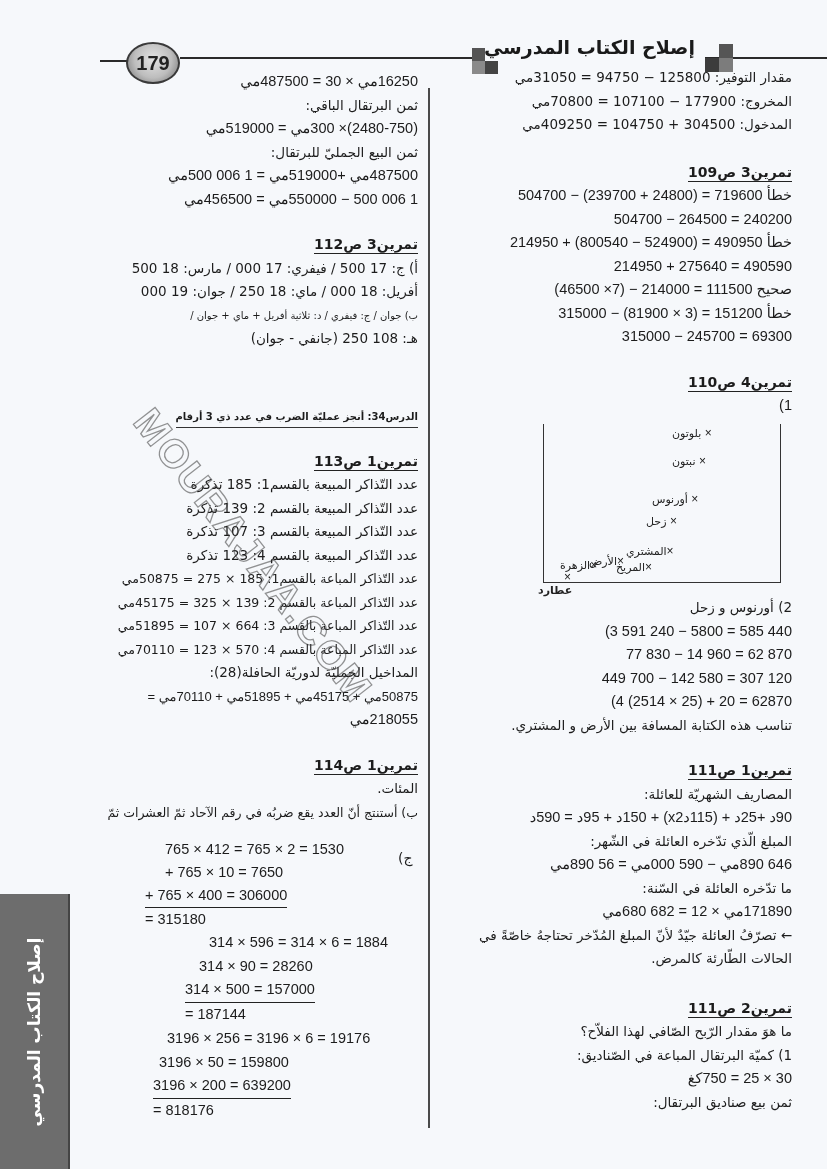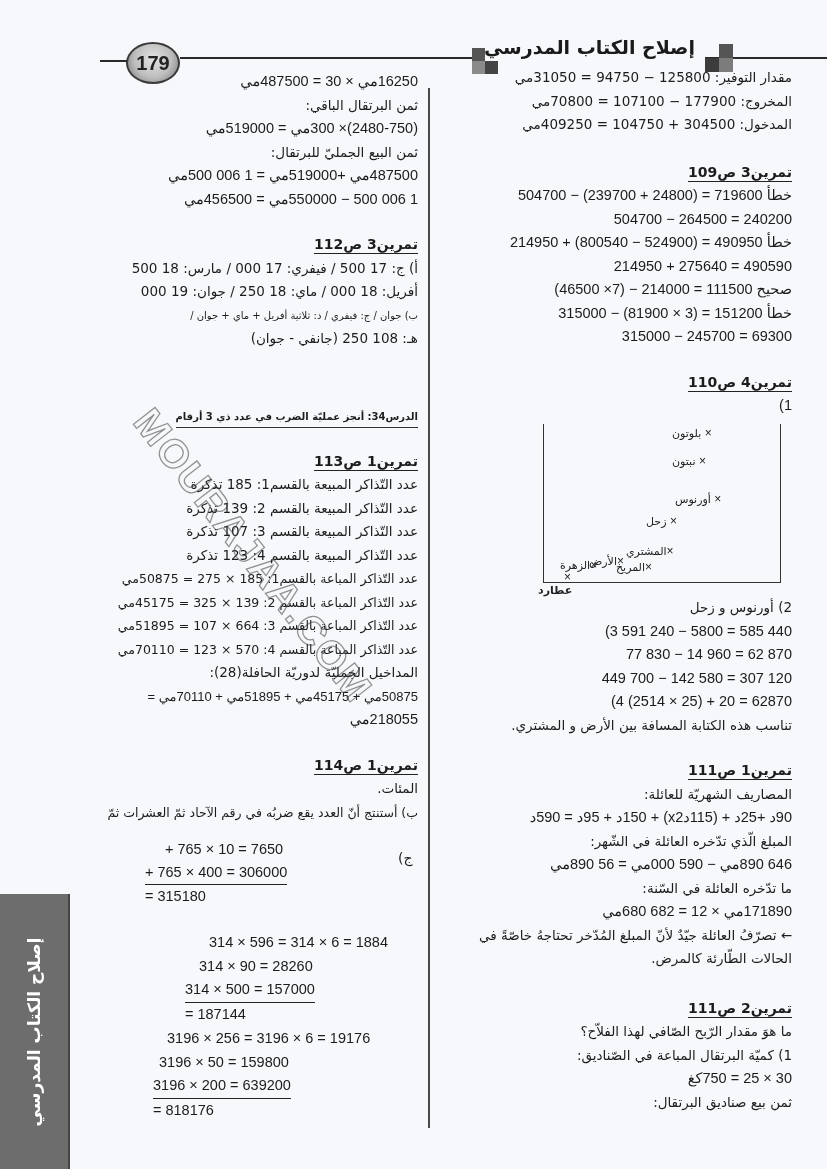--- a/index.html
+++ b/index.html
@@ -78,21 +78,21 @@
       <div class="ln num"><span class="ltr">315000 − 245700 = 69300</span></div>
     </div>
 
     <div class="h" style="margin-top:22px;"><span class="ul">تمرين4 ص110</span></div>
     <div class="ln num" style="direction:ltr;text-align:right;">(1</div>
   </div>
 
   <div class="chart">
     <div class="pt" style="left:128px;top:2px;"><span class="x">×</span> <span>بلوتون</span></div>
     <div class="pt" style="left:128px;top:30px;"><span class="x">×</span> <span>نبتون</span></div>
-    <div class="pt" style="left:108px;top:68px;margin-left:23px;"><span class="x">×</span> <span>أورنوس</span></div>
+    <div class="pt" style="left:108px;top:68px;"><span class="x">×</span> <span>أورنوس</span></div>
     <div class="pt" style="left:102px;top:90px;"><span class="x">×</span> <span>زحل</span></div>
     <div class="pt" style="left:82px;top:120px;"><span class="x">×</span><span>المشتري</span></div>
     <div class="pt" style="left:72px;top:136px;"><span class="x">×</span><span>المريخ</span></div>
     <div class="pt" style="left:45px;top:130px;"><span class="x">×</span><span>الأرض</span></div>
     <div class="pt" style="left:16px;top:134px;"><span class="x">×</span><span>الزهرة</span></div>
     <div class="pt" style="left:20px;top:146px;"><span class="x">×</span></div>
     <div class="pt" style="left:-6px;top:160px;font-weight:bold;">عطارد</div>
   </div>
 
   <div class="col" style="left:440px;top:596px;width:352px;">
@@ -149,20 +149,21 @@
     <div class="ln num" style="font-size:13px;">50875مي + 45175مي + 51895مي + 70110مي =</div>
     <div class="ln num">218055مي</div>
 
     <div class="h" style="margin-top:22px;"><span class="ul">تمرين1 ص114</span></div>
     <div class="ln">المئات.</div>
     <div class="ln" style="font-size:12.5px;">ب) أستنتج أنّ العدد يقع ضربُه في رقم الآحاد ثمّ العشرات ثمّ</div>
   </div>
 
   <div style="position:absolute;left:398px;top:850px;direction:rtl;font-size:14px;">ج)</div>
   <div style="position:absolute;left:145px;top:838px;font-family:'Liberation Sans',sans-serif;font-size:14.5px;line-height:23px;direction:ltr;">
+    <div style="margin-left:20px;">765 × 412 = 765 × 2 = 1530</div>
     <div style="margin-left:20px;">+ 765 × 10 = 7650</div>
     <div style="margin-left:0;border-bottom:1.5px solid #222;display:inline-block;">+ 765 × 400 = 306000</div>
     <div>= 315180</div>
   </div>
   <div style="position:absolute;left:185px;top:931px;font-family:'Liberation Sans',sans-serif;font-size:14.5px;line-height:23.5px;direction:ltr;">
     <div style="margin-left:24px;">314 × 596 = 314 × 6 = 1884</div>
     <div style="margin-left:14px;">314 × 90 = 28260</div>
     <div style="border-bottom:1.5px solid #222;display:inline-block;">314 × 500 = 157000</div>
     <div>= 187144</div>
   </div>

